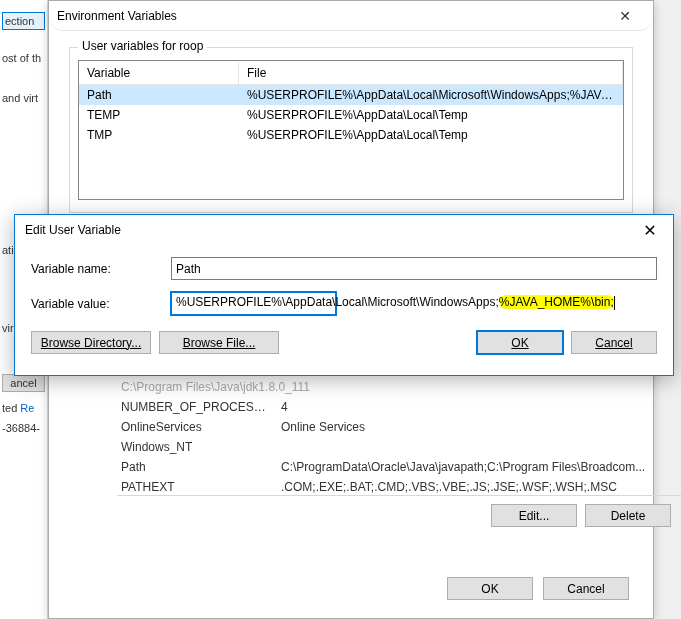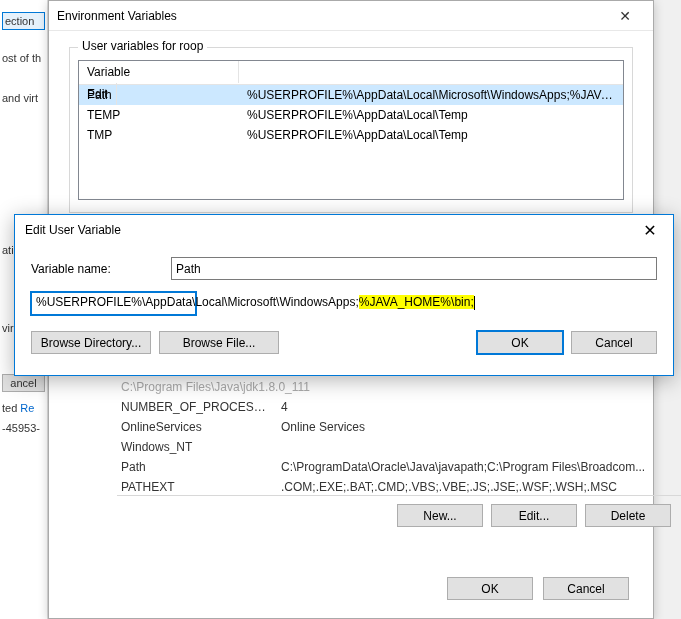--- a/index.html
+++ b/index.html
@@ -32,20 +32,21 @@
     border: 1px solid #aaa;
     box-shadow: 0 2px 10px rgba(0,0,0,0.2);
   }
   .titlebar {
     height: 30px;
     display: flex;
     align-items: center;
     justify-content: space-between;
     padding: 0 8px;
     border-bottom: 1px solid #e8e8e8;
+    border-radius: 14px;
   }
   .titlebar .title { font-size: 12px; }
   .titlebar .close {
     width: 40px; height: 28px;
     display: flex; align-items: center; justify-content: center;
     font-size: 14px; color: #333; cursor: pointer;
   }
   .group {
     margin: 16px 20px 8px 20px;
     border: 1px solid #d8d8d8;
@@ -64,22 +65,21 @@
     background: #fff;
     height: 140px;
     overflow: hidden;
     margin-top: 4px;
   }
   .var-header {
     display: flex;
     background: #fff;
     border-bottom: 1px solid #e4e4e4;
     height: 24px;
-    align-items: flex-start;
-    flex-direction: column;
+    align-items: flex-end;
   }
   .var-header .col {
     padding: 4px 8px;
     font-size: 12px;
     border-right: 1px solid #e4e4e4;
   }
   .col-var { width: 160px; flex-shrink: 0; }
   .col-val { flex: 1; }
   .var-row {
     display: flex;
@@ -149,31 +149,33 @@
   .highlight-overlay {
     position: absolute;
     left: 5px; top: 3px;
     font-size: 12px;
     pointer-events: none;
     white-space: nowrap;
     font-family: inherit;
   }
   .highlight-overlay .hl {
     background: #ffff00;
+    border-radius: 7px;
   }
   .highlight-overlay .caret {
     border-left: 1px solid #000;
     display: inline-block;
     height: 14px;
     vertical-align: middle;
   }
   .edit-btns {
     display: flex;
     justify-content: space-between;
     padding: 4px 16px 0 16px;
+    text-decoration: underline;
   }
   .edit-btns .left { display: flex; gap: 8px; }
   .edit-btns .right { display: flex; gap: 8px; }
   .btn.primary { border: 1px solid #0078d7; outline: 1px solid #0078d7; }
   .btn.wide { min-width: 120px; }
   
   .sys-rows {
     position: absolute;
     left: 68px; top: 376px;
     width: 566px;
@@ -198,35 +200,35 @@
   <div class="frag" style="background:#e5f1fb;border:1px solid #0078d7;padding:2px;">ection</div>
   <div class="frag" style="margin-top:22px">ost of th</div>
   <div class="frag" style="margin-top:28px">and virt</div>
   <div class="frag" style="margin-top:140px">ation</div>
   <div class="frag" style="margin-top:66px">viromer</div>
   <div class="frag" style="margin-top:40px;background:#e1e1e1;border:1px solid #adadad;padding:2px;text-align:center">ancel</div>
   <div class="frag" style="margin-top:10px">
     <span>ted</span>
     <span class="link">Re</span>
   </div>
-  <div class="frag">-45953-</div>
+  <div class="frag">-36884-</div>
 </div>
 
 <div class="env-dialog">
   <div class="titlebar">
     <span class="title">Environment Variables</span>
     <div class="close">✕</div>
   </div>
 
   <div class="group">
     <div class="group-label">User variables for roop</div>
     <div class="var-table">
       <div class="var-header">
         <div class="col col-var">Variable</div>
-        <div class="col col-val">Edit</div>
+        <div class="col col-val">File</div>
       </div>
       <div class="var-row selected">
         <div class="cell col-var">Path</div>
         <div class="cell col-val">%USERPROFILE%\AppData\Local\Microsoft\WindowsApps;%JAVA_...</div>
       </div>
       <div class="var-row">
         <div class="cell col-var">TEMP</div>
         <div class="cell col-val">%USERPROFILE%\AppData\Local\Temp</div>
       </div>
       <div class="var-row">
@@ -255,21 +257,20 @@
       <div class="cell col-var">Path</div>
       <div class="cell col-val" style="width:400px">C:\ProgramData\Oracle\Java\javapath;C:\Program Files\Broadcom...</div>
     </div>
     <div class="var-row">
       <div class="cell col-var">PATHEXT</div>
       <div class="cell col-val">.COM;.EXE;.BAT;.CMD;.VBS;.VBE;.JS;.JSE;.WSF;.WSH;.MSC</div>
     </div>
   </div>
 
   <div class="sys-btn-row">
-    <button class="btn">New...</button>
     <button class="btn">Edit...</button>
     <button class="btn">Delete</button>
   </div>
 
   <div class="dialog-footer">
     <button class="btn">OK</button>
     <button class="btn">Cancel</button>
   </div>
 </div>
 
@@ -277,20 +278,21 @@
   <div class="edit-titlebar">
     <span>Edit User Variable</span>
     <div class="close">✕</div>
   </div>
   <div class="edit-body">
     <div class="form-row">
       <label>Variable name:</label>
       <input type="text" value="Path" style="">
     </div>
     <div class="form-row">
+      <label>Variable value:</label>
       <div class="highlight-wrap">
         <input type="text" class="focused" style="color: transparent; caret-color: rgb(0, 0, 0);">
         <div class="highlight-overlay">
           <span>%USERPROFILE%\AppData\Local\Microsoft\WindowsApps;</span><span class="hl">%JAVA_HOME%\bin;</span><span class="caret"></span>
         </div>
       </div>
     </div>
   </div>
   <div class="edit-btns">
     <div class="left">

